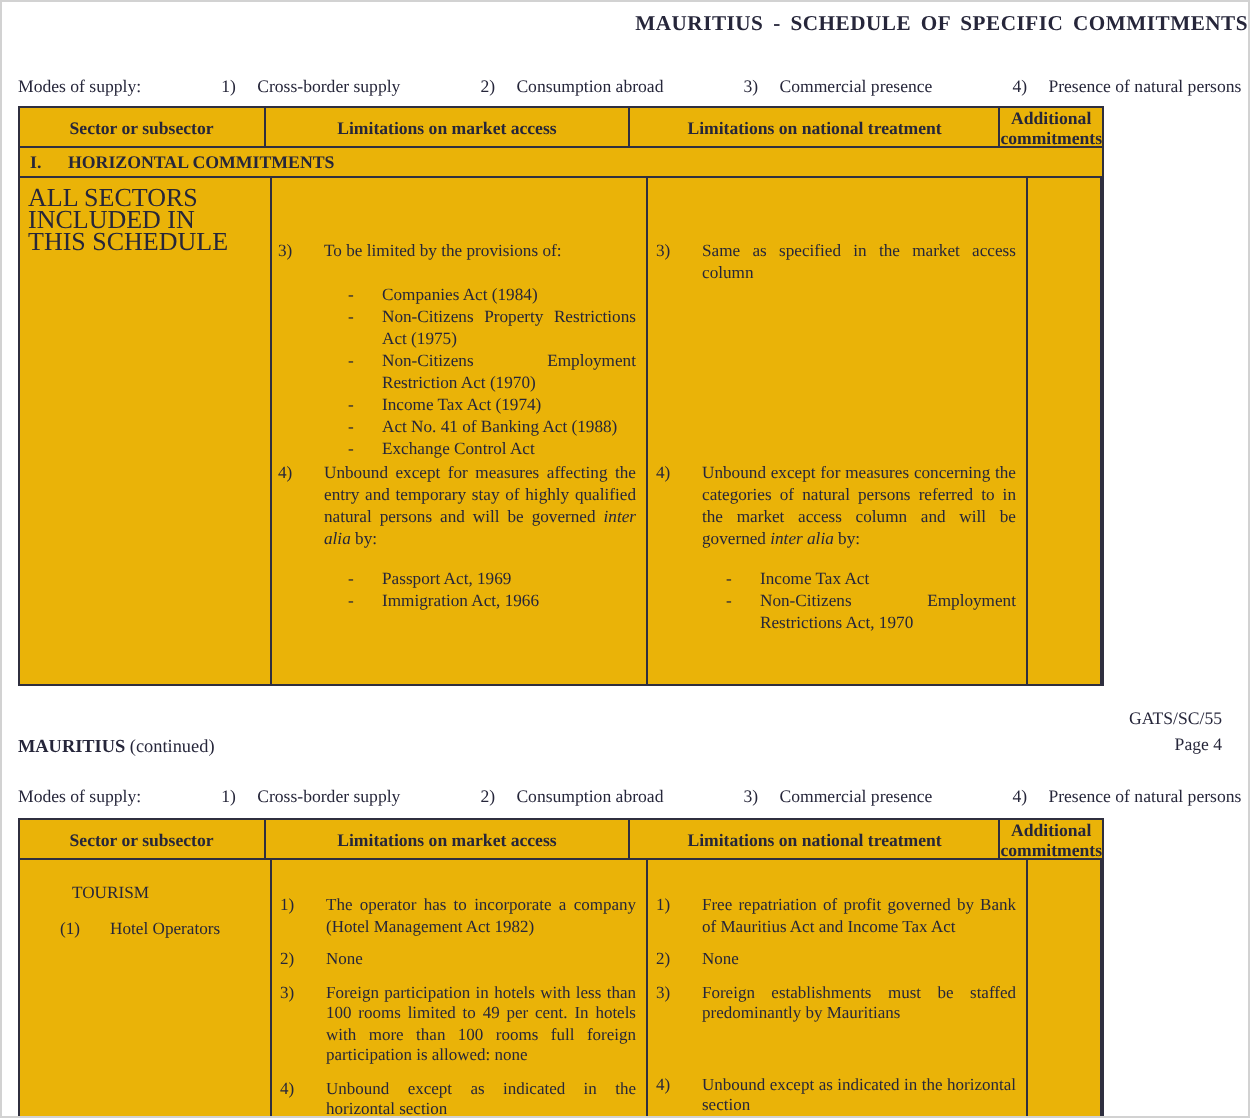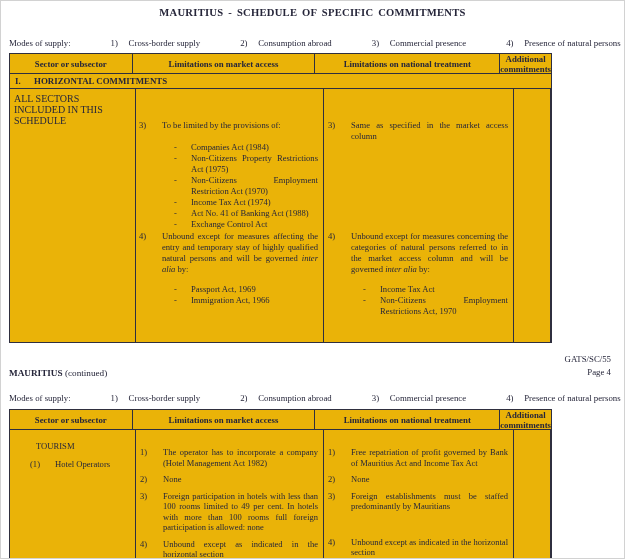--- a/index.html
+++ b/index.html
@@ -6,21 +6,21 @@
   html,body { background:#e9e9e9; }
   .page {
     position:relative; width:625px; height:559px; margin:0 auto;
     background:#ffffff; overflow:hidden;
     border:1px solid #d2d2d2;
     font-family:"Liberation Serif","DejaVu Serif",serif;
     color:#26263a;
   }
   .title {
     position:absolute; top:6px; left:0; right:0;
-    text-align:center; font-weight:bold; font-size:10.6px;
+    text-align:right; font-weight:bold; font-size:10.6px;
     letter-spacing:.25px; word-spacing:2px;
   }
   
   .modes { position:absolute; left:8px; right:9px; display:flex; font-size:8.8px; white-space:nowrap;gap:40px; }
   .modes-1 { top:37px; }
   .modes-2 { top:392px; }
   .modes .lbl { width:107px; }
   .mitem { display:flex; }
   .mitem .n { width:18px; }
   .mw1 { width:113px; } .mw2 { width:127px; } .mw3 { width:128px; } .mw4 { flex:1; }
@@ -36,21 +36,21 @@
   .c1 { width:126px; } .c2 { width:188px; } .c3 { width:190px; } .c4 { flex:1; border-right:none; }
   .sectionrow {
     height:15px; border-bottom:1px solid #2f2f3f;
     font-weight:bold; font-size:8.9px; padding:2px 0 0 5px; display:flex;
   }
   .sectionrow .sec-num { width:19px; }
   .tbody { display:flex; align-items:stretch; }
   .t1 .tbody { height:253px; }
   .t2 .tbody { height:130px; }
   .td { border-right:1px solid #2f2f3f; overflow:hidden; }
-  .t1 .td.c1 { padding:4px 5px 0 4px; font-size:10px; line-height:11px; }
+  .t1 .td.c1 { padding:4px 5px 0 4px; font-size:13px; line-height:11px; }
   .sector-text { max-width:110px; }
   .t1 .td.c2 { padding:31px 5px 0 3px; font-size:8.6px; line-height:11px; }
   .t1 .td.c3 { padding:31px 5px 0 4px; font-size:8.6px; line-height:11px; }
   .t2 .td.c1 { padding:11px 4px 0 9px; font-size:8.6px; line-height:11px; }
   .t2 .td.c2 { padding:17px 5px 0 4px; font-size:8.5px; line-height:10.5px; }
   .t2 .td.c3 { padding:17px 5px 0 4px; font-size:8.5px; line-height:10.5px; }
   .item { display:flex; }
   .item .num { flex:0 0 23px; }
   .item .txt { flex:1; }
   .para { text-align:justify; }

